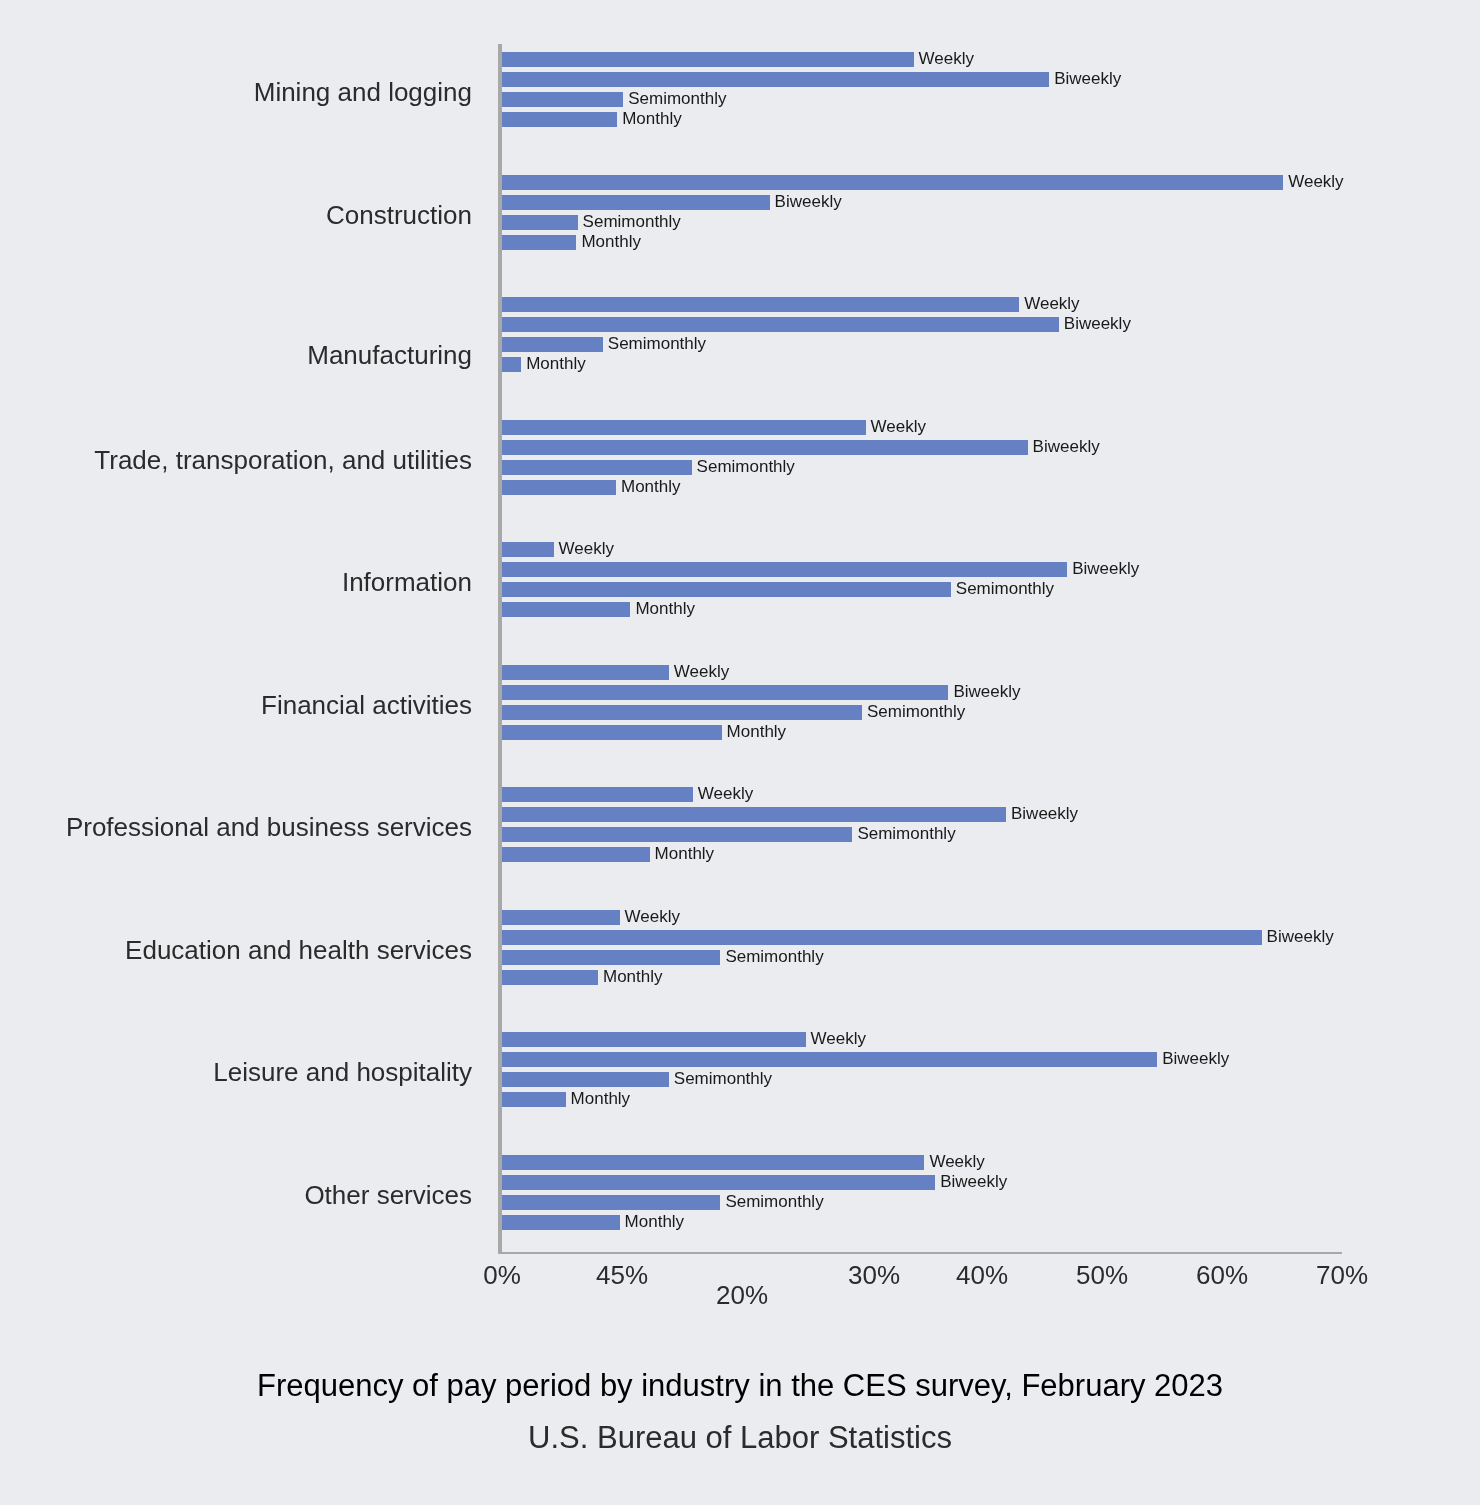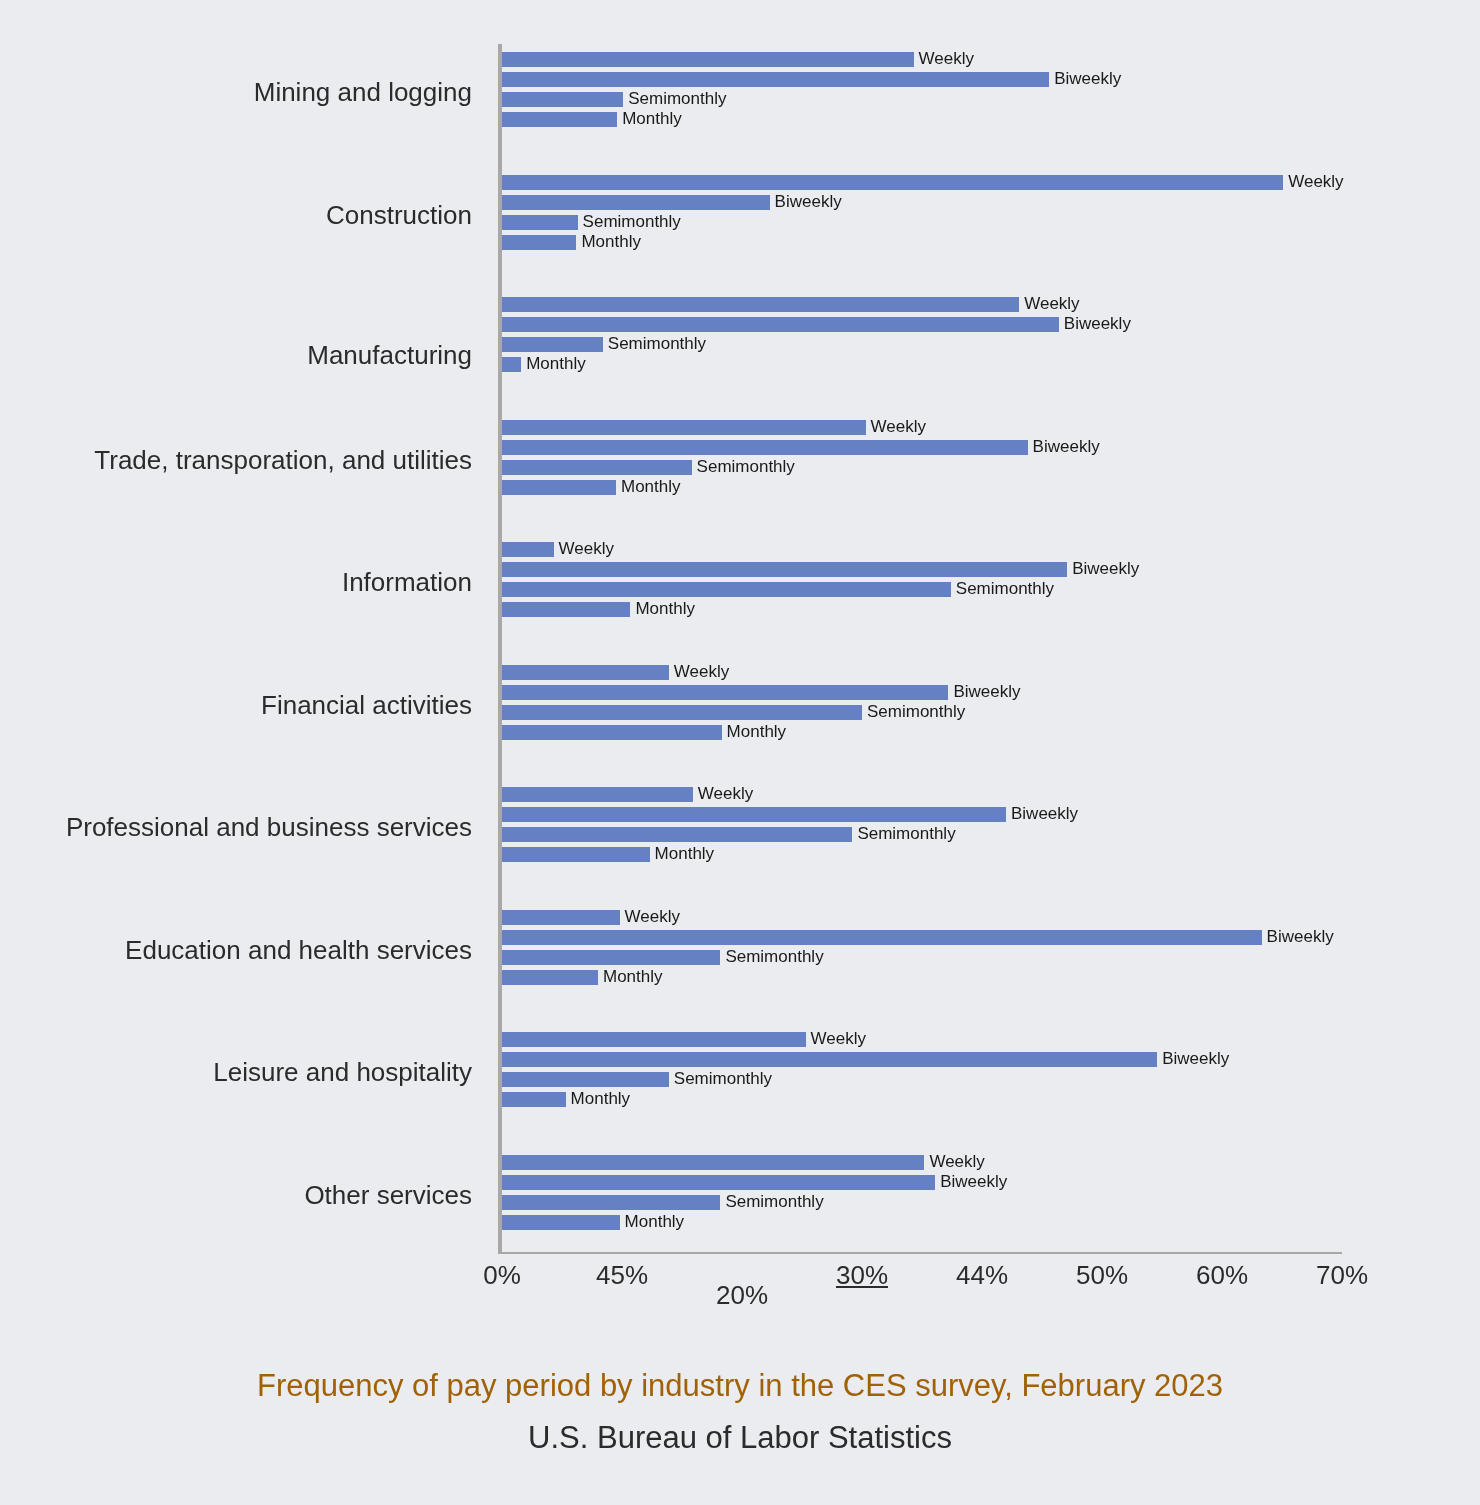--- a/index.html
+++ b/index.html
@@ -97,21 +97,21 @@
   
   .title-block {
     position: absolute;
     left: 0;
     top: 1360px;
     width: 1480px;
     text-align: center;
   }
   .title-main {
     font-size: 31px;
-    color: #a16207;
+    color: #000000;
     line-height: 52px;
   }
   .title-sub {
     font-size: 31px;
     color: #2b2b2b;
     line-height: 52px;
   }
 </style>
 </head>
 <body>
@@ -300,22 +300,22 @@
           <div class="bar-row">
             <div class="bar" style="width: 117.6px;"></div>
             <span class="bar-label" style="left: 117.6px;">Monthly</span>
           </div>
         </div>
       </div>
     <div id="xticks-host">
         <div class="xtick" style="left: 0px;">0%</div>
         <div class="xtick" style="left: 120px;">45%</div>
         <div class="xtick" style="left: 240px; margin-top: 20px;">20%</div>
-        <div class="xtick" style="left: 360px; text-decoration: underline;">30%</div>
-        <div class="xtick" style="left: 480px;">44%</div>
+        <div class="xtick" style="left: 372px;">30%</div>
+        <div class="xtick" style="left: 480px;">40%</div>
         <div class="xtick" style="left: 600px;">50%</div>
         <div class="xtick" style="left: 720px;">60%</div>
         <div class="xtick" style="left: 840px;">70%</div>
       </div>
   </div>
 
   <div id="catlabels-host">
       <div class="cat-label" style="top: 77px;">Mining and logging</div>
       <div class="cat-label" style="top: 199.5px;">Construction</div>
       <div class="cat-label" style="top: 322px; margin-top: 18px;">Manufacturing</div>

